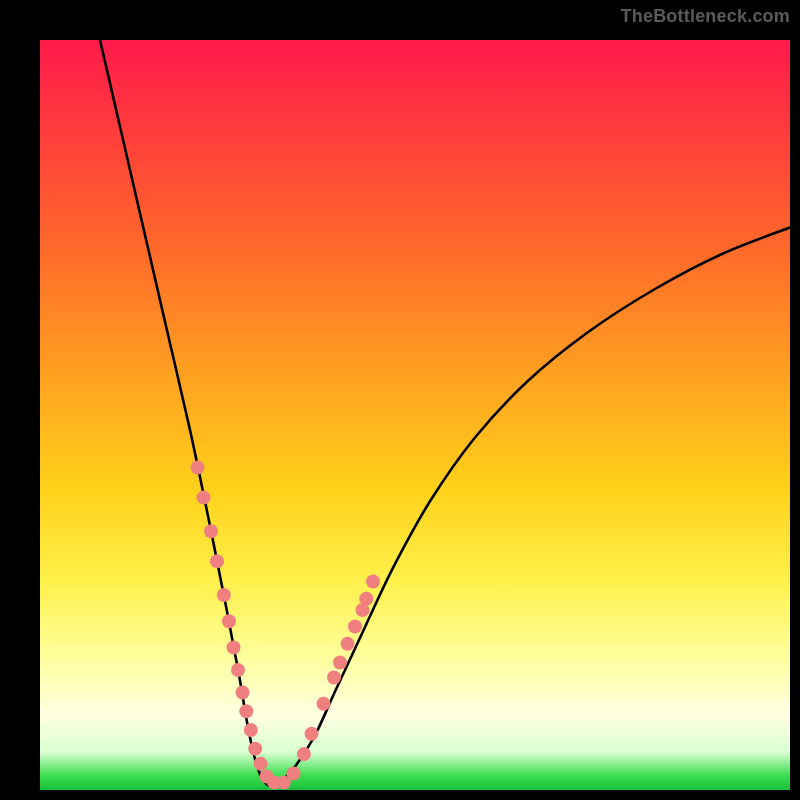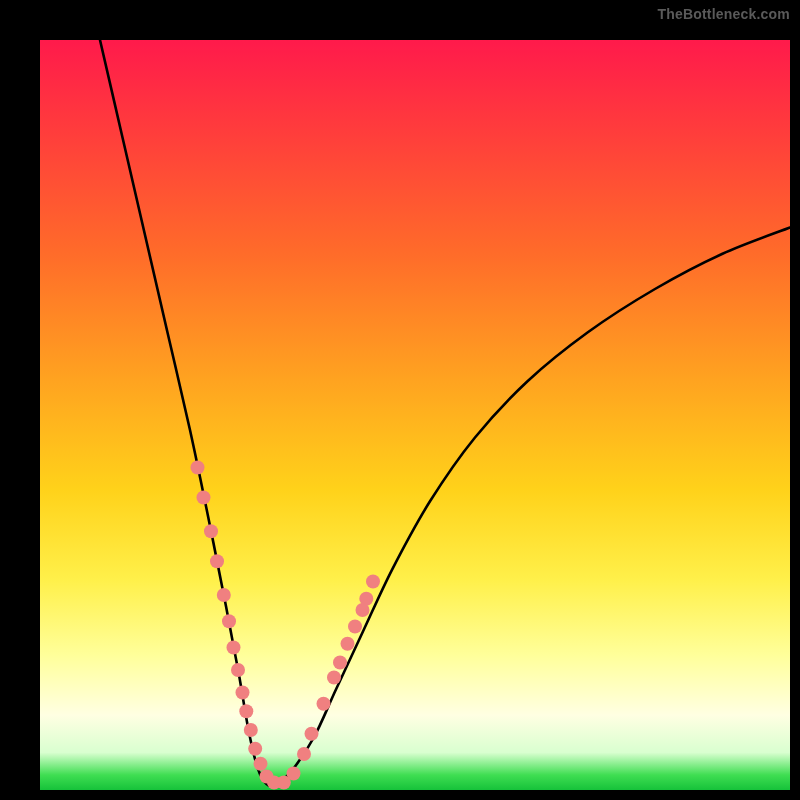--- a/index.html
+++ b/index.html
@@ -37,21 +37,21 @@
       #d9ffd0 95%,
       #3fde52 98%,
       #16c23a 100%
     );
   }
   .watermark {
     position: absolute;
     top: 6px;
     right: 10px;
     font-family: Arial, Helvetica, sans-serif;
-    font-size: 14px;
+    font-size: 18px;
     font-weight: 600;
     color: #5a5a5a;
     letter-spacing: 0.2px;
     user-select: none;
   }
   svg.curve {
     position: absolute;
     left: 0;
     top: 0;
     width: 750px;

